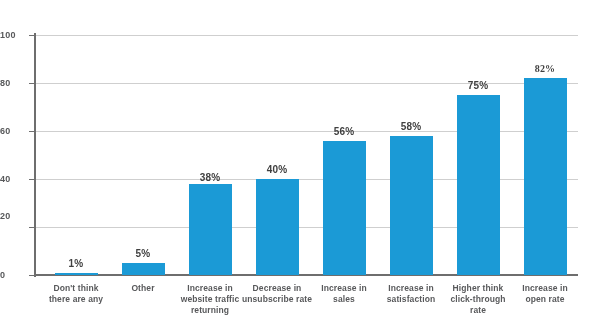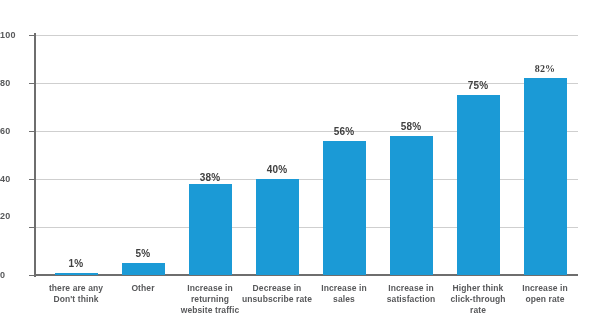--- a/index.html
+++ b/index.html
@@ -151,30 +151,30 @@
       <div class="bar-value" style="left: 180px; top: 164px; color: rgb(64, 64, 64); margin-top: 9px;">38%</div>
       <div class="bar-value" style="left: 247px; top: 165px; color: rgb(64, 64, 64);">40%</div>
       <div class="bar-value" style="left: 314px; top: 126.6px; color: rgb(64, 64, 64);">56%</div>
       <div class="bar-value" style="left: 381px; top: 121.8px; color: rgb(64, 64, 64);">58%</div>
       <div class="bar-value" style="left: 448px; top: 81px; color: rgb(64, 64, 64);">75%</div>
       <div class="bar-value" style="left: 515px; top: 64.2px; color: rgb(64, 64, 64); font-family: Liberation Serif, serif;">82%</div>
     </div>
 
   <div id="categories-layer">
       <div class="cat-label" style="left: 39px; color: rgb(88, 89, 91);">
+        <span>Don't think</span>
         <span>there are any</span>
-        <span>Don't think</span>
       </div>
       <div class="cat-label" style="left: 106px; color: rgb(88, 89, 91);">
         <span>Other</span>
       </div>
       <div class="cat-label" style="left: 173px; color: rgb(88, 89, 91);">
         <span>Increase in</span>
+        <span>website traffic</span>
         <span>returning</span>
-        <span>website traffic</span>
       </div>
       <div class="cat-label" style="left: 240px; color: rgb(88, 89, 91);">
         <span>Decrease in</span>
         <span>unsubscribe rate</span>
       </div>
       <div class="cat-label" style="left: 307px; color: rgb(88, 89, 91);">
         <span>Increase in</span>
         <span>sales</span>
       </div>
       <div class="cat-label" style="left: 374px; color: rgb(88, 89, 91);">

